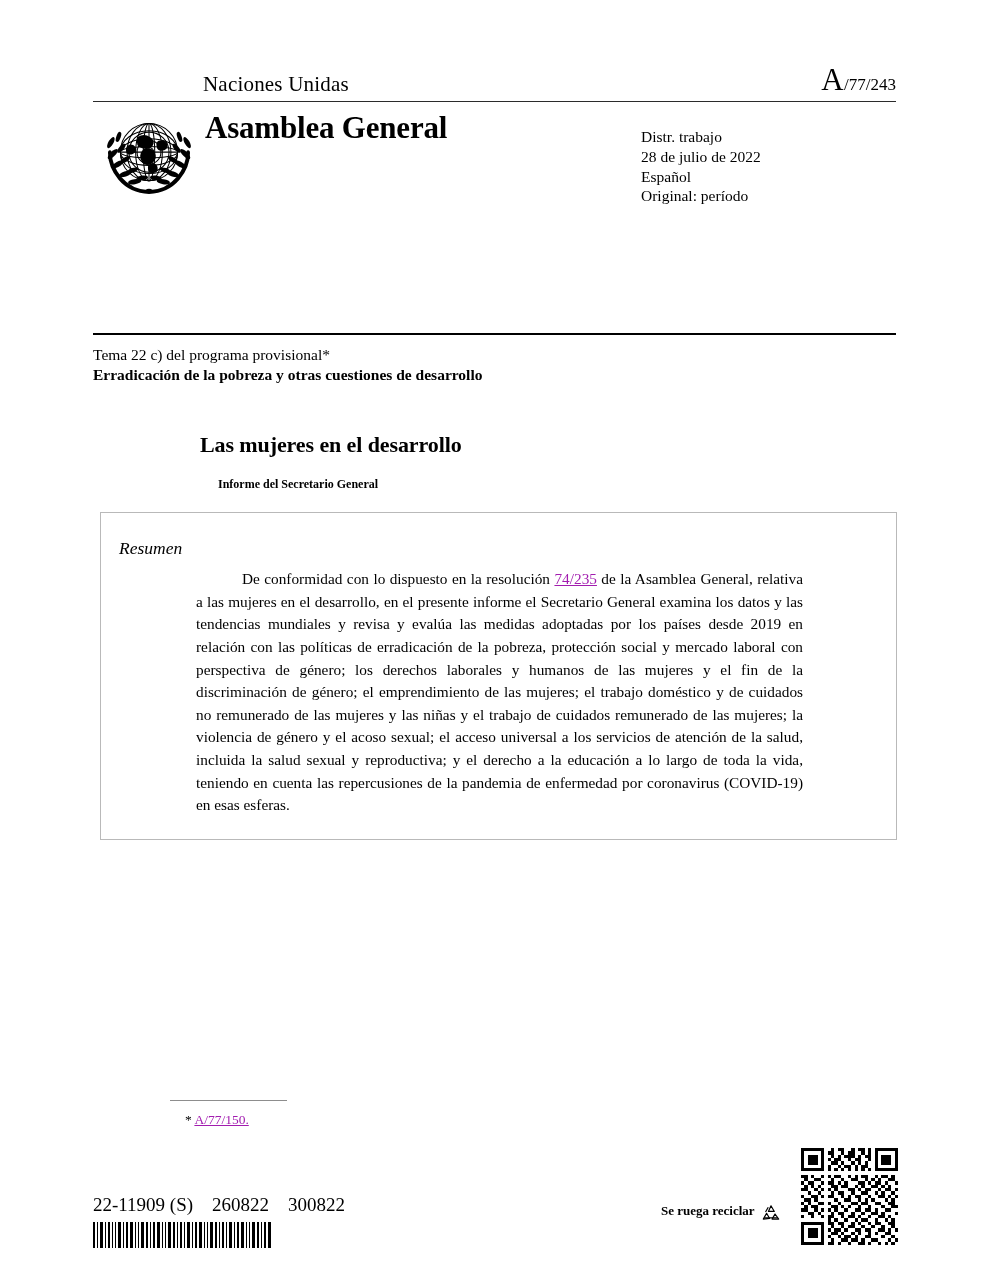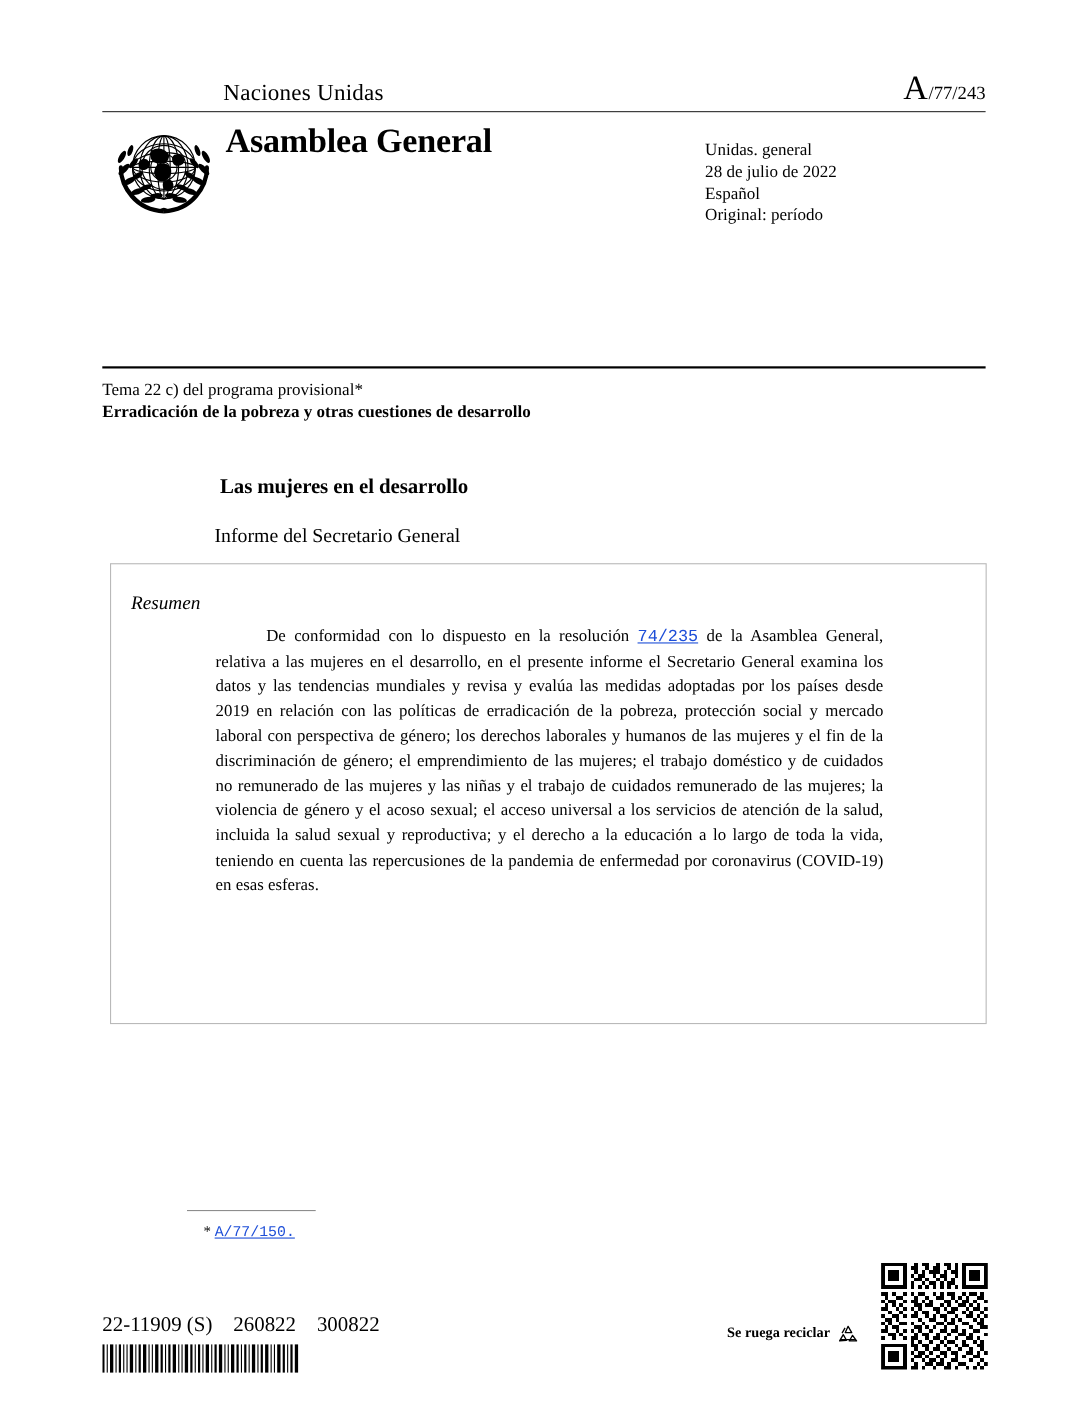--- a/index.html
+++ b/index.html
@@ -101,39 +101,39 @@
     font-size: 15.5px;
     line-height: 1.32;
   }
   .session-block .b { font-weight: bold; }
 
   
   .doc-title {
     position: absolute;
     left: 200px;
     top: 432px;
-    font-size: 19px;
+    font-size: 22px;
     font-weight: bold;
     letter-spacing: -0.1px;
   }
   .doc-subtitle {
     position: absolute;
-    left: 195px;
+    left: 218px;
     top: 477px;
-    font-size: 18px;
-    font-weight: normal;
+    font-size: 12px;
+    font-weight: bold;
   }
 
   
   .summary-box {
     position: absolute;
     left: 100px;
     top: 512px;
     width: 797px;
-    height: 419px;
+    height: 328px;
     border: 1px solid #b9b9b9;
     box-sizing: border-box;
     background: #fff;
   }
   .summary-label {
     position: absolute;
     left: 18px;
     top: 25px;
     font-style: italic;
     font-size: 17.5px;
@@ -143,22 +143,21 @@
     left: 95px;
     top: 55px;
     width: 607px;
     font-size: 15.3px;
     line-height: 1.48;
     text-align: justify;
     text-indent: 46px;
     hyphens: none;
   }
   .link {
-    color: #1d4ed8;
-    font-family: Liberation Mono, monospace;
+    color: #a21caf;
   }
 
   
   .footnote-rule {
     position: absolute;
     left: 170px;
     top: 1100px;
     width: 117px;
     height: 0;
     border-top: 1px solid #8d8d8d;
@@ -273,21 +272,21 @@
             <ellipse cx="67" cy="59" rx="6" ry="2.4" transform="rotate(18 67 59)"></ellipse>
             <ellipse cx="57" cy="67" rx="6" ry="2.4" transform="rotate(6 57 67)"></ellipse>
           </g>
           <path d="M46 80 q4 -3 8 0 q-4 3 -8 0 z"></path>
         </g>
       </svg>
 
       <div class="body-title">Asamblea General</div>
 
       <div class="distr-block">
-        <div>Unidas. general</div>
+        <div>Distr. trabajo</div>
         <div>28 de julio de 2022</div>
         <div>Español</div>
         <div>Original: período</div>
       </div>
     </div>
   </div>
 
   <div class="rule-thick"></div>
   <div class="session-block">
     <div>Tema 22 c) del programa provisional*</div>

